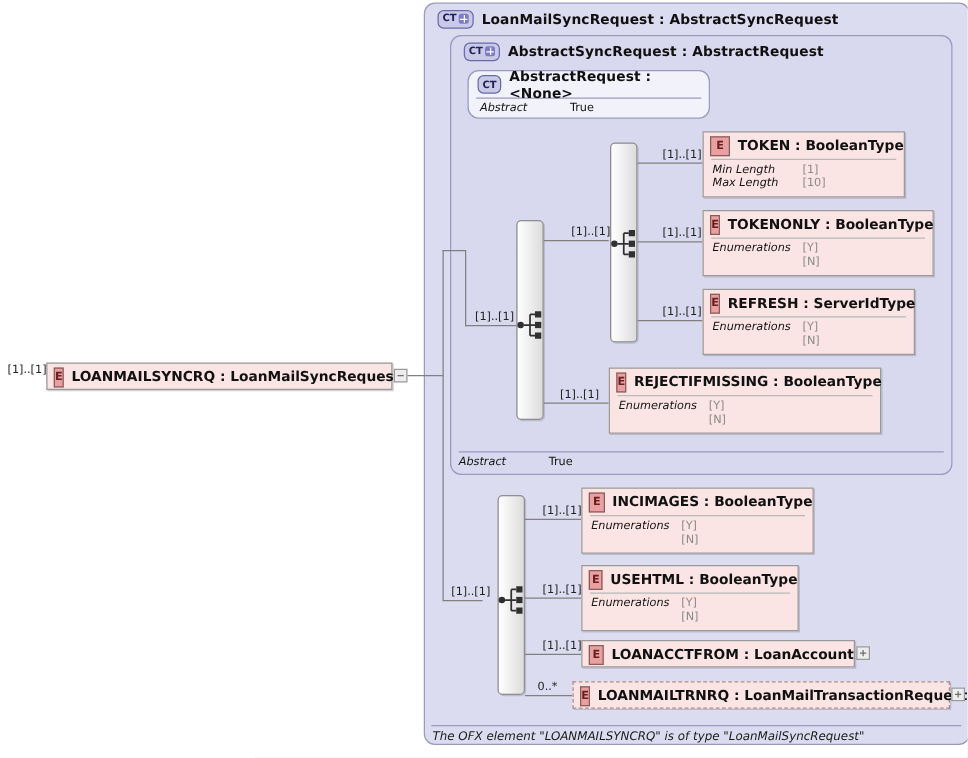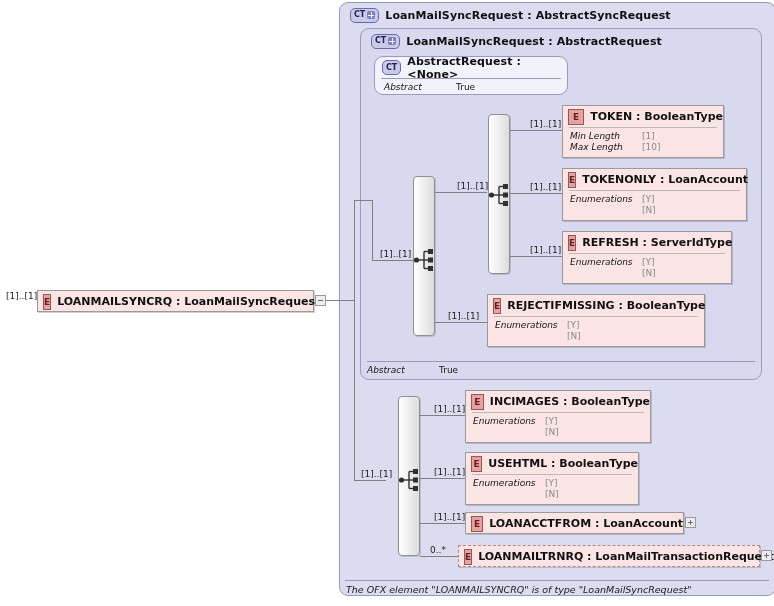--- a/index.html
+++ b/index.html
@@ -97,21 +97,21 @@
     </span>
     <span class="ct-title">LoanMailSyncRequest : AbstractSyncRequest</span>
   </div>
 
   <div class="ct lvl2 abs" style="left:356px;top:28px;width:402px;height:352px;"></div>
   <div class="ct-head abs" style="left:360px;top:30px;width:390px;">
     <span class="ctbadge">
       <span>CT</span>
         <span class="plusbox"></span>
     </span>
-    <span class="ct-title">LoanMailSyncRequest : AbstractRequest</span>
+    <span class="ct-title">AbstractSyncRequest : AbstractRequest</span>
   </div>
 
   <div class="abs" style="left:363px;top:361px;width:388px;height:1px;background:#9a9ac0;"></div>
   <div class="abs facet" style="left:363px;top:365px;width:250px;">
     <span class="fname">Abstract</span>
     <span class="fval dark">True</span>
   </div>
 
   <div class="typebox" style="left:370px;top:56px;width:194px;height:39px;">
     <div class="tb-head">
@@ -203,21 +203,21 @@
       <div class="facet">
         <span class="fname">Max Length</span>
         <span class="fval">[10]</span>
       </div>
     </div>
   </div>
 
   <div class="el" style="left:558px;top:168px;width:185px;height:53px;">
     <div class="el-head">
       <span class="el-badge">E</span>
-      <span class="el-label">TOKENONLY : LoanAccount</span>
+      <span class="el-label">TOKENONLY : BooleanType</span>
     </div>
     <div class="el-sep"></div>
     <div class="el-body">
       <div class="facet">
         <span class="fname">Enumerations</span>
         <span class="fval">[Y]</span>
       </div>
       <div class="facet">
         <span class="fname"></span>
         <span class="fval">[N]</span>

